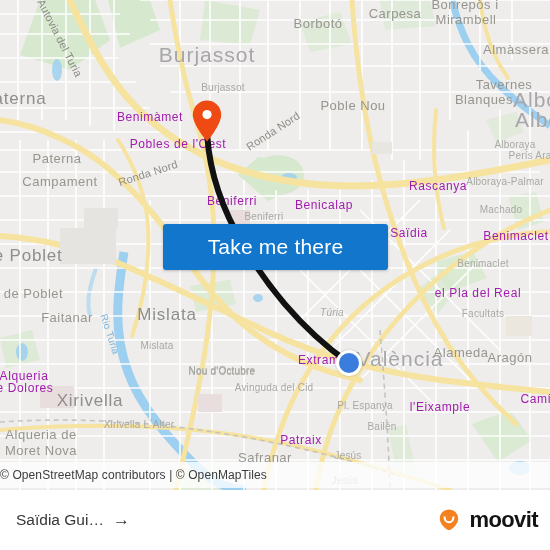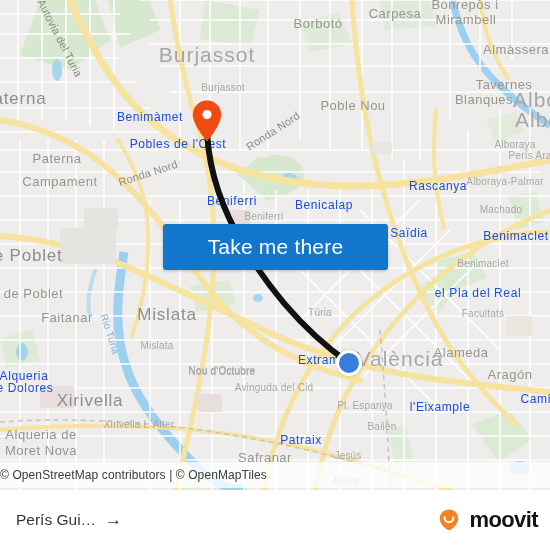--- a/index.html
+++ b/index.html
@@ -30,21 +30,21 @@
     position: absolute;
     color: #9a9a9a;
     font-family: "Liberation Sans", sans-serif;
     white-space: nowrap;
     letter-spacing: .2px;
     transform: translate(-50%, -50%);
     pointer-events: none;
   }
   .lbl.city   { font-size: 17px; color: #8e8e8e; letter-spacing: .8px; }
   .lbl.town   { font-size: 13px; color: #96968f; letter-spacing: .5px; }
-  .lbl.dist   { font-size: 12px; color: #1d4ed8; letter-spacing: .6px; }
+  .lbl.dist   { font-size: 12px; color: #a21caf; letter-spacing: .6px; }
   .lbl.small  { font-size: 10px; color: #a8a8a4; }
   .lbl.road   { font-size: 11px; color: #8c8c86; }
   .lbl.water  { font-size: 10px; color: #7fb4da; }
   .lbl.big    { font-size: 21px; color: #a6a6ab; letter-spacing: 1px; }
 
   
   #routeSvg { position:absolute; left:0; top:0; width:550px; height:490px; }
 
   .pin {
     position: absolute;
@@ -248,27 +248,27 @@
         <div class="lbl small" style="left: 501px; top: 209px;">Machado</div>
         <div class="lbl dist" style="left: 516px; top: 236px;">Benimaclet</div>
         <div class="lbl dist" style="left: 409px; top: 233px;">Saïdia</div>
         <div class="lbl small" style="left: 483px; top: 263px;">Benimaclet</div>
         <div class="lbl city" style="left: 23px; top: 256px;">de Poblet</div>
         <div class="lbl town" style="left: 23px; top: 293px;">art de Poblet</div>
         <div class="lbl town" style="left: 67px; top: 317px;">Faitanar</div>
         <div class="lbl city" style="left: 167px; top: 315px;">Mislata</div>
         <div class="lbl small" style="left: 157px; top: 345px;">Mislata</div>
         <div class="lbl water" style="left: 110px; top: 334px; transform: translate(-50%, -50%) rotate(72deg);">Rio Turia</div>
-        <div class="lbl small" style="left: 320px; top: 312px;">Túria</div>
+        <div class="lbl small" style="left: 332px; top: 312px; font-style: italic;">Túria</div>
         <div class="lbl dist" style="left: 328px; top: 360px;">Extramurs</div>
         <div class="lbl big" style="left: 400px; top: 359px;">València</div>
         <div class="lbl dist" style="left: 478px; top: 293px;">el Pla del Real</div>
         <div class="lbl small" style="left: 483px; top: 313px;">Facultats</div>
         <div class="lbl town" style="left: 461px; top: 352px;">Alameda</div>
-        <div class="lbl town" style="left: 510px; top: 374px;">Aragón</div>
+        <div class="lbl town" style="left: 510px; top: 357px;">Aragón</div>
         <div class="lbl dist" style="left: 24px; top: 376px;">Alqueria</div>
         <div class="lbl dist" style="left: 25px; top: 388px;">e Dolores</div>
         <div class="lbl city" style="left: 90px; top: 401px;">Xirivella</div>
         <div class="lbl small" style="left: 222px; top: 370px;">Nou d'Octubre</div>
         <div class="lbl small" style="left: 222px; top: 371px;">Nou d'Octubre</div>
         <div class="lbl small" style="left: 274px; top: 387px;">Avinguda del Cid</div>
         <div class="lbl small" style="left: 365px; top: 405px;">Pl. Espanya</div>
         <div class="lbl small" style="left: 382px; top: 426px;">Bailén</div>
         <div class="lbl dist" style="left: 440px; top: 407px;">l'Eixample</div>
         <div class="lbl dist" style="left: 536px; top: 399px;">Camí</div>
@@ -297,21 +297,21 @@
 
     <button id="cta">Take me there</button>
 
     <div id="attrib">
       <span>© OpenStreetMap contributors | © OpenMapTiles</span>
     </div>
   </div>
 
   <div id="footer">
     <div id="trip">
-      <span>Perís Gui…</span>
+      <span>Saïdia Gui…</span>
       <span class="arrow">→</span>
     </div>
 
     <div id="brand">
       <svg width="24" height="24" viewBox="0 0 24 24">
         <path d="M12 1.6 C6.9 1.6 2.8 5.6 2.8 10.5 C2.8 15.1 6.2 19 10.5 21.8
                  C11.4 22.4 12.6 22.4 13.5 21.8 C17.8 19 21.2 15.1 21.2 10.5
                  C21.2 5.6 17.1 1.6 12 1.6 Z" fill="#f58220"></path>
         <path d="M7.6 9.2 C7.6 12.1 9.6 14.2 12 14.2 C14.4 14.2 16.4 12.1 16.4 9.2" fill="none" stroke="#ffffff" stroke-width="2.1" stroke-linecap="round"></path>
       </svg>

